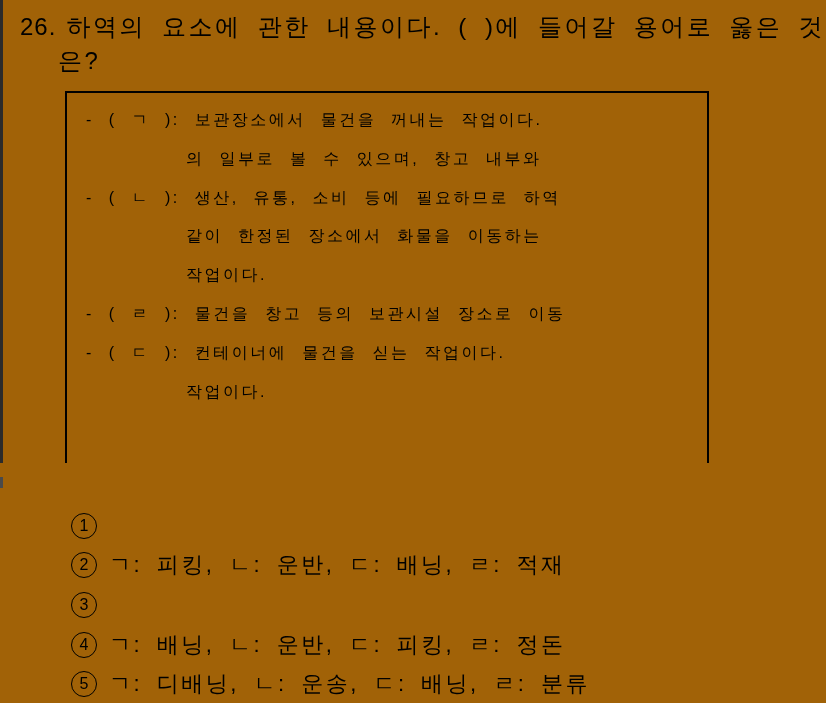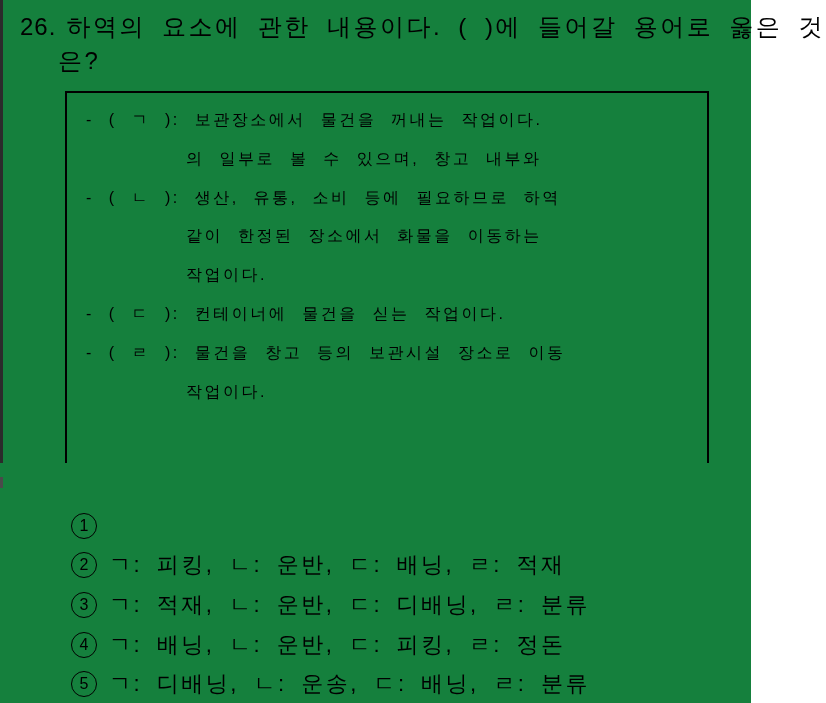--- a/index.html
+++ b/index.html
@@ -3,21 +3,21 @@
 <meta charset="utf-8">
 <style>
   * { margin: 0; padding: 0; box-sizing: border-box; }
   html, body {
     width: 826px; height: 703px;
     background: #ffffff;
     font-family: "Liberation Sans", "DejaVu Sans", sans-serif;
     color: #000000;
     overflow: hidden;
   }
-  .page { position: relative; width: 751px; height: 703px; background: #15803d; }
+  .page { position: relative; width: 826px; height: 703px; background: #a16207; }
 
   
   .col-rule {
     position: absolute; left: 0; top: 0;
     width: 3px; height: 463px;
     background: #2b2b2b;
   }
   .col-rule-tick {
     position: absolute; left: 0; top: 477px;
     width: 3px; height: 11px;
@@ -91,36 +91,35 @@
     <span class="q-number">26.</span><span>하역의 요소에 관한 내용이다. ( )에 들어갈 용어로 옳은 것</span>
   </div>
   <div class="q-line2">은?</div>
 
   <div class="passage-box">
     <div class="passage-line">- ( ㄱ ): 보관장소에서 물건을 꺼내는 작업이다.</div>
     <div class="passage-line indent">의 일부로 볼 수 있으며, 창고 내부와</div>
     <div class="passage-line">- ( ㄴ ): 생산, 유통, 소비 등에 필요하므로 하역</div>
     <div class="passage-line indent">같이 한정된 장소에서 화물을 이동하는</div>
     <div class="passage-line indent">작업이다.</div>
+    <div class="passage-line">- ( ㄹ ): 물건을 창고 등의 보관시설 장소로 이동</div>
     <div class="passage-line">- ( ㄷ ): 컨테이너에 물건을 싣는 작업이다.</div>
-    <div class="passage-line">- ( ㄹ ): 물건을 창고 등의 보관시설 장소로 이동</div>
     <div class="passage-line indent">작업이다.</div>
   </div>
 
   <div class="options">
     <div class="option-row">
       <span class="option-circle">1</span>
     </div>
     <div class="option-row">
       <span class="option-circle">2</span>
       <span class="option-text">ㄱ: 피킹, ㄴ: 운반, ㄷ: 배닝, ㄹ: 적재</span>
     </div>
     <div class="option-row">
       <span class="option-circle">3</span>
-      <span class="option-text">ㄱ: 적재, ㄴ: 운반, ㄷ: 디배닝, ㄹ: 분류</span>
     </div>
     <div class="option-row">
       <span class="option-circle">4</span>
       <span class="option-text">ㄱ: 배닝, ㄴ: 운반, ㄷ: 피킹, ㄹ: 정돈</span>
     </div>
     <div class="option-row">
       <span class="option-circle">5</span>
       <span class="option-text">ㄱ: 디배닝, ㄴ: 운송, ㄷ: 배닝, ㄹ: 분류</span>
     </div>
   </div>

